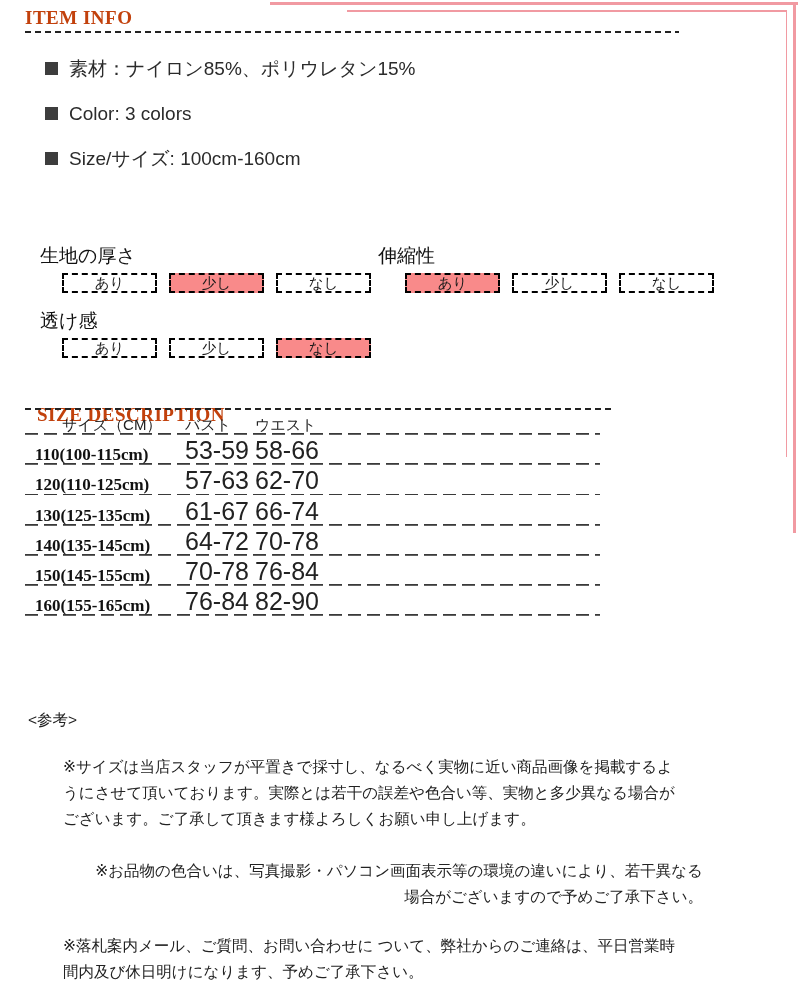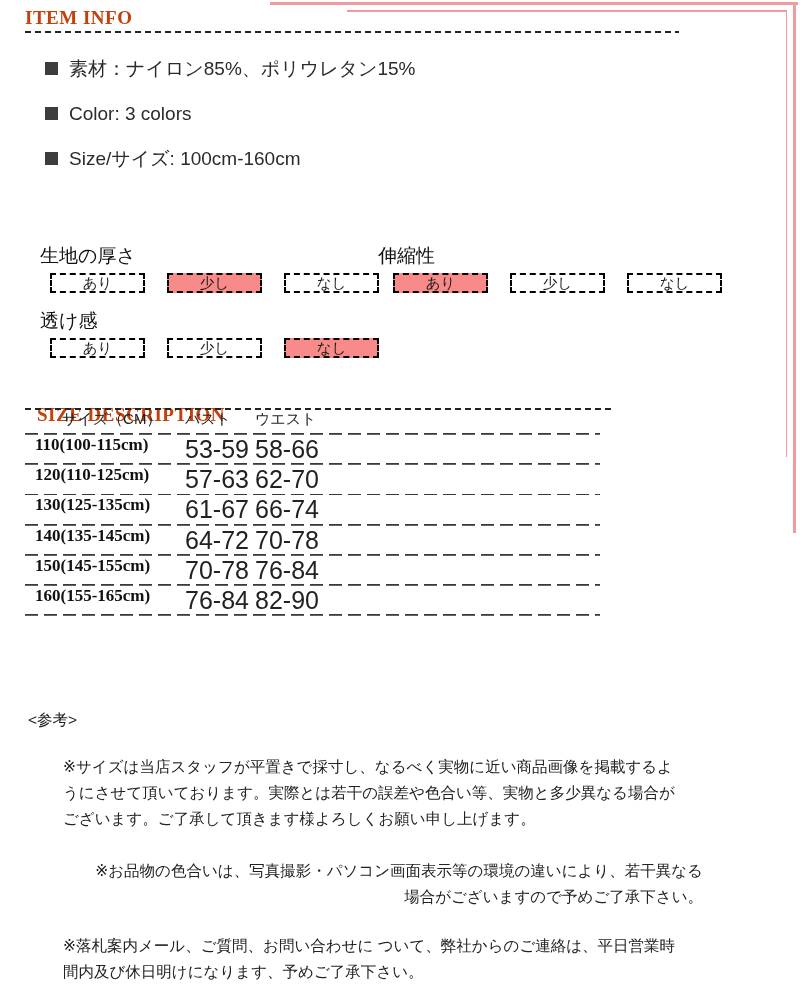--- a/index.html
+++ b/index.html
@@ -37,34 +37,34 @@
   }
 
   
   .info-list{left:45px;top:58px;}
   .info-item{display:flex;align-items:center;margin-bottom:24px;height:21px;}
   .bullet-sq{width:13px;height:13px;background:#3d3d3d;margin-right:11px;flex:0 0 auto;}
   .info-text{font-size:19px;color:#2b2b2b;white-space:nowrap;}
 
   
   .attr-label{font-size:19px;color:#111;}
-  .opt-row{display:flex;gap:22px;}
+  .opt-row{display:flex;gap:12px;margin-left:12px;}
   .opt-box{
     width:95px;height:20px;
     border:2px dashed #000;
     font-size:14.5px;line-height:16px;
     text-align:center;color:#1a1a1a;
     background:#fff;
   }
   .opt-box.selected{background:var(--accent-pink);}
 
   
   .size-table{left:25px;top:410px;width:575px;}
   .trow{
-    display:flex;align-items:flex-start;
+    display:flex;align-items:flex-end;
     height:30.2px;
     background-image:repeating-linear-gradient(90deg,#3a3a3a 0 13px,transparent 13px 19px);
     background-size:100% 1.8px;
     background-position:left bottom;
     background-repeat:no-repeat;
   }
   .trow.thead{height:25px;font-size:15px;color:#222;}
   .c1{width:150px;padding-left:10px;}
   .thead .c1{padding-left:37px;}
   .c2{width:72px;padding-left:10px;}

